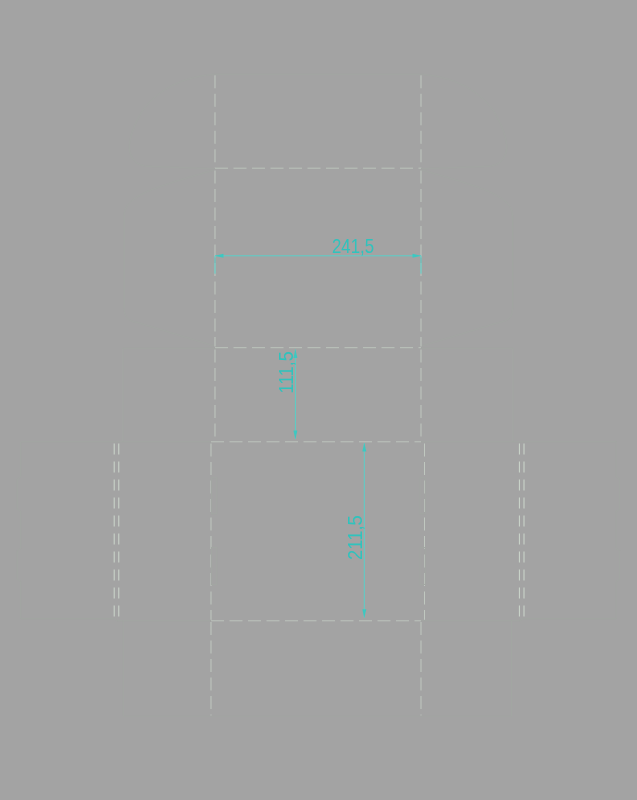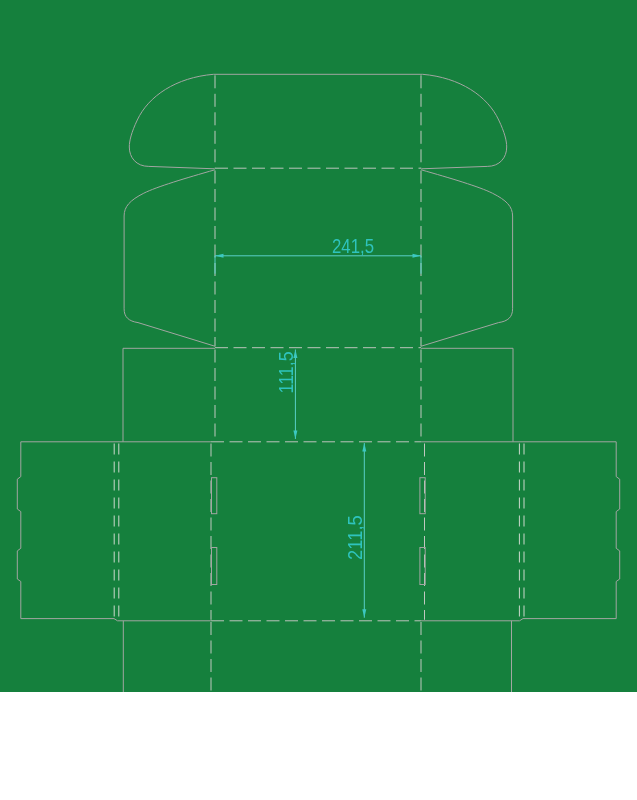--- a/index.html
+++ b/index.html
@@ -1,16 +1,16 @@
 <!DOCTYPE html>
 <html><head>
 <meta charset="utf-8">
 <style>
   html,body{margin:0;padding:0;background:#ffffff;}
-  .page{width:637px;height:692px;position:relative;background:#15803d;overflow:hidden;}
+  .page{width:637px;height:800px;position:relative;background:#a3a3a3;overflow:hidden;}
   svg{position:absolute;top:0;left:0;}
   text{font-family:"Liberation Sans",sans-serif;}
 </style>
 </head>
 <body>
 <div class="page">
 <svg width="637" height="800" viewBox="0 0 637 800">
   <g fill="none" stroke-linecap="butt" stroke-linejoin="miter">
 
     <g stroke="#a2a6a2" stroke-width="1">

